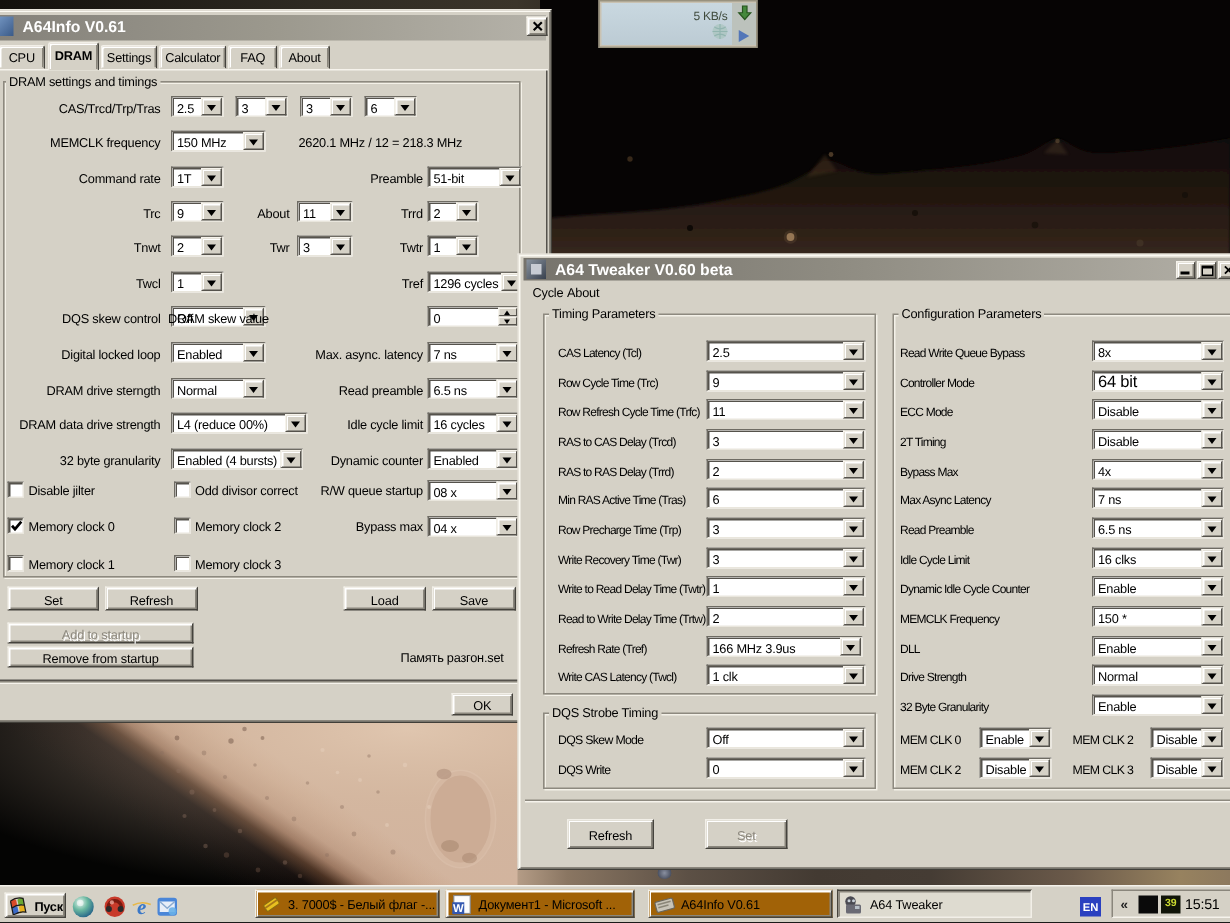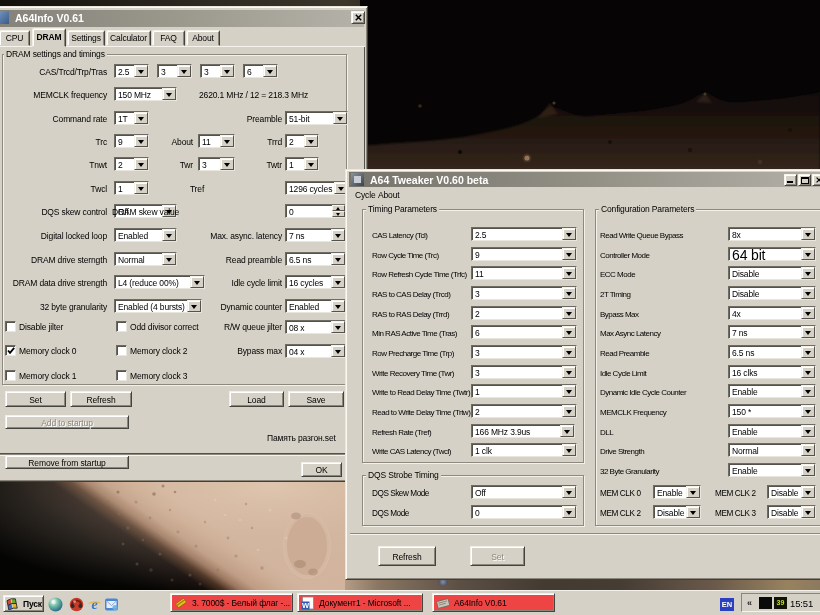--- a/index.html
+++ b/index.html
@@ -19,21 +19,21 @@
 .spin .su{top:0}.spin .sd{bottom:0}
 .spin i{position:absolute;left:50%;top:50%}
 .su i{margin:-1px 0 0 -2.5px;border:2.5px solid transparent;border-bottom:3px solid #000;border-top:none}
 .sd i{margin:-1.5px 0 0 -2.5px;border:2.5px solid transparent;border-top:3px solid #000;border-bottom:none}
 .btn{position:absolute;background:#d5d1c6;border:1px solid;border-color:#f2efe8 #45433d #45433d #f2efe8;box-shadow:inset 1px 1px 0 #fff,inset -1px -1px 0 #8a867c;text-align:center;letter-spacing:-0.1px;color:#000}
 .btn.dis{color:#8d897f;text-shadow:1px 1px 0 #fff}
 .cb{position:absolute;width:11px;height:11px;background:#fff;border:1px solid;border-color:#6e6b63 #e9e6dd #e9e6dd #6e6b63;box-shadow:inset 1px 1px 0 #55524c}
 .grp{position:absolute;border:1px solid #8d897f;box-shadow:1px 1px 0 #f4f1e8,inset 1px 1px 0 #f4f1e8}
 .gl{position:absolute;background:#d5d1c6;padding:0 2px;white-space:nowrap;letter-spacing:-0.15px}
 .tab{position:absolute;background:#d5d1c6;border:1px solid;border-color:#f2efe8 #45433d #d5d1c6 #f2efe8;border-radius:2px 2px 0 0;box-shadow:inset 1px 1px 0 #fff,inset -1px 0 0 #8a867c;text-align:center;letter-spacing:-0.15px}
-.tbtn{position:absolute;background:#ef4444;border:1px solid;border-color:#f2efe8 #45433d #45433d #f2efe8;box-shadow:inset 1px 1px 0 #fff,inset -1px -1px 0 #8a867c;overflow:hidden;white-space:nowrap}
+.tbtn{position:absolute;background:#a16207;border:1px solid;border-color:#f2efe8 #45433d #45433d #f2efe8;box-shadow:inset 1px 1px 0 #fff,inset -1px -1px 0 #8a867c;overflow:hidden;white-space:nowrap}
 .tbtn .ti{position:absolute;left:3px;top:2px;width:14px;height:14px}
 .tbtn .tx{position:absolute;left:21px;top:4px;font-size:8.5px;letter-spacing:-0.1px}
 
 </style></head><body>
 <div id="stage">
 <div class="ab" style="left:0;top:0;width:820px;height:10px;background:linear-gradient(90deg,#13100c,#2e2a22 25%,#3b352a 42%,#201c16 55%,#0a0806 68%,#23201b 85%,#3a3630 97%)"></div>
 <svg class="ab" style="left:360px;top:0;width:460px;height:178px" viewBox="0 0 460 178">
 <rect x="0" y="0" width="460" height="178" fill="#060404"></rect>
 <defs>
         <linearGradient id="terr" x1="0" y1="0" x2="0" y2="1">
@@ -118,20 +118,35 @@
 <circle cx="215" cy="20" r="1.4"></circle>
         <circle cx="240" cy="40" r="1.3"></circle>
         <circle cx="270" cy="30" r="1.5"></circle>
         <circle cx="286" cy="58" r="1.3"></circle>
 <circle cx="258" cy="70" r="1.3"></circle>
         <circle cx="225" cy="35" r="1.2"></circle>
 </g>
 </svg>
 <div class="ab" style="left:345px;top:572px;width:475px;height:20px;background:linear-gradient(90deg,#b49c86 0,#8a7662 7%,#5c5045 24%,#433a32 42%,#453c34 58%,#6b5a4a 78%,#97825f 93%,#8d795e 100%)"></div>
 <div class="ab" style="left:438px;top:578px;width:10px;height:8px;border-radius:50%;background:radial-gradient(circle,#8a90a0,#4a5060 70%,transparent 75%)"></div>
+<div class="ab" style="left:399px;top:0;width:106px;height:32px;background:#c9c2b2;border:1px solid #98927f">
+<div class="ab" style="left:1px;top:1px;width:87px;height:28px;background:linear-gradient(180deg,#c9d8e0,#bccbd4)"></div>
+<div class="ab" style="left:88px;top:1px;width:16px;height:28px;background:#bcc2bc"></div>
+<div class="lbl" style="right:19px;top:4px;font-size:8px;color:#3f4a3c">5 KB/s</div>
+<svg class="ab" style="left:91px;top:2px;width:11px;height:11px" viewBox="0 0 11 11">
+        <path d="M5.5 10 L1.5 5.5 L4 5.5 L4 1 L7 1 L7 5.5 L9.5 5.5 Z" fill="#44883c" stroke="#27551f" stroke-width="0.8"></path>
+      </svg>
+<svg class="ab" style="left:74px;top:14px;width:12px;height:12px;opacity:0.65" viewBox="0 0 12 12">
+        <circle cx="6" cy="6" r="5" fill="#a8c4bc"></circle>
+        <path d="M1 6 H11 M6 1 V11 M2.2 3 A7 7 0 0 0 9.8 3 M2.2 9 A7 7 0 0 1 9.8 9" stroke="#7aa89c" stroke-width="0.8" fill="none"></path>
+      </svg>
+<svg class="ab" style="left:91px;top:18px;width:10px;height:10px" viewBox="0 0 10 10">
+        <path d="M1.5 1 L8.5 5 L1.5 9 Z" fill="#5276b8"></path>
+      </svg>
+</div>
 <div class="win" style="left:-10px;top:6px;width:378px;height:476px;z-index:10">
 <div class="tbar" style="top:3px;height:17px;background:linear-gradient(90deg,#84817a,#9b988d 50%,#b5b2a9)">
         <div class="ab" style="left:2px;top:1px;width:13px;height:13px;background:linear-gradient(135deg,#7a9cc8,#3a5a88)"></div>
         <div class="tt" style="left:21px">A64Info V0.61</div>
       </div>
 <div class="wbtn" style="left:360px;top:4px;width:14px;height:13px">
         <svg viewBox="0 0 10 10" style="position:absolute;left:2px;top:1px;width:9px;height:9px">
           <path d="M2 2 L8 8 M8 2 L2 8" stroke="#000" stroke-width="1.6"></path>
         </svg>
       </div>
@@ -290,21 +305,21 @@
       </div>
 <div class="ab" style="left:0;top:0;z-index:4">
         <div class="combo" style="left:123px;top:174px;width:35px;height:14px">
           <span class="cv" style="font-size:8.5px;line-height:12px">1</span>
           <span class="car" style="width:14px">
             <i></i>
           </span>
         </div>
       </div>
 <div class="ab" style="left:0;top:0;z-index:4">
-        <div class="lbl " style="left:121px;top:177px;width:170px;text-align:center;font-size:8.5px;color:#000">Tref</div>
+        <div class="lbl " style="left:121px;top:177px;width:170px;text-align:right;font-size:8.5px;color:#000">Tref</div>
       </div>
 <div class="ab" style="left:0;top:0;z-index:4">
         <div class="combo" style="left:294px;top:174px;width:64px;height:14px">
           <span class="cv" style="font-size:8.5px;line-height:12px">1296 cycles</span>
           <span class="car" style="width:14px">
             <i></i>
           </span>
         </div>
       </div>
 <div class="ab" style="left:0;top:0;z-index:4">
@@ -428,21 +443,21 @@
 <div class="ab" style="left:0;top:0;z-index:4">
         <div class="lbl " style="left:28px;top:315px;font-size:8.5px;color:#000">Disable jilter</div>
       </div>
 <div class="ab" style="left:0;top:0;z-index:4">
         <div class="cb" style="left:125px;top:314px"></div>
       </div>
 <div class="ab" style="left:0;top:0;z-index:4">
         <div class="lbl " style="left:139px;top:315px;font-size:8.5px;color:#000">Odd divisor correct</div>
       </div>
 <div class="ab" style="left:0;top:0;z-index:4">
-        <div class="lbl " style="left:121px;top:315px;width:170px;text-align:right;font-size:8.5px;color:#000">R/W queue jilter</div>
+        <div class="lbl " style="left:121px;top:315px;width:170px;text-align:right;font-size:8.5px;color:#000">R/W queue startup</div>
       </div>
 <div class="ab" style="left:0;top:0;z-index:4">
         <div class="combo" style="left:294px;top:313px;width:61px;height:14px">
           <span class="cv" style="font-size:8.5px;line-height:12px">08 x</span>
           <span class="car" style="width:14px">
             <i></i>
           </span>
         </div>
       </div>
 <div class="ab" style="left:0;top:0;z-index:4">
@@ -493,21 +508,21 @@
 <div class="ab" style="left:0;top:0;z-index:4">
         <div class="btn " style="left:238px;top:384px;width:55px;height:16px;font-size:8.5px;line-height:16px">Load</div>
       </div>
 <div class="ab" style="left:0;top:0;z-index:4">
         <div class="btn " style="left:297px;top:384px;width:56px;height:16px;font-size:8.5px;line-height:16px">Save</div>
       </div>
 <div class="ab" style="left:0;top:0;z-index:4">
         <div class="btn dis " style="left:14px;top:408px;width:124px;height:14px;font-size:8.5px;line-height:14px">Add to startup</div>
       </div>
 <div class="ab" style="left:0;top:0;z-index:4">
-        <div class="btn " style="left:14px;top:448px;width:124px;height:14px;font-size:8.5px;line-height:14px">Remove from startup</div>
+        <div class="btn " style="left:14px;top:424px;width:124px;height:14px;font-size:8.5px;line-height:14px">Remove from startup</div>
       </div>
 <div class="ab" style="left:0;top:0;z-index:4">
         <div class="lbl " style="left:276px;top:426px;font-size:8.5px;color:#000">Память разгон.set</div>
       </div>
 <div class="ab" style="left:2px;top:447px;width:372px;height:1px;background:#8d897f;box-shadow:0 1px 0 #f6f3ec;z-index:5"></div>
 <div class="btn zz" style="left:310px;top:455px;width:41px;height:15px;font-size:8.5px;line-height:15px">OK</div>
 </div>
 <div class="win" style="left:345px;top:169px;width:481px;height:411px;z-index:20">
 <div class="tbar" style="top:2px;height:15px;background:linear-gradient(90deg,#76736c,#8f8c82 45%,#b2afa6)">
         <div class="ab" style="left:2px;top:1px;width:13px;height:13px;background:linear-gradient(135deg,#8a94a0,#39414e)">
@@ -616,39 +631,39 @@
       </div>
 <div class="grp" style="left:16px;top:305px;width:222px;height:51px"></div>
 <div class="gl" style="left:20px;top:300px;font-size:8.5px">DQS Strobe Timing</div>
 <div class="lbl " style="left:26px;top:318px;font-size:8.2px;color:#000;letter-spacing:-0.45px">DQS Skew Mode</div>
 <div class="combo" style="left:125px;top:315px;width:106px;height:14px">
         <span class="cv" style="font-size:8.5px;line-height:12px">Off</span>
         <span class="car" style="width:14px">
           <i></i>
         </span>
       </div>
-<div class="lbl " style="left:26px;top:338px;font-size:8.2px;color:#000;letter-spacing:-0.45px">DQS Mode</div>
+<div class="lbl " style="left:26px;top:338px;font-size:8.2px;color:#000;letter-spacing:-0.45px">DQS Write</div>
 <div class="combo" style="left:125px;top:335px;width:106px;height:14px">
         <span class="cv" style="font-size:8.5px;line-height:12px">0</span>
         <span class="car" style="width:14px">
           <i></i>
         </span>
       </div>
 <div class="grp" style="left:249px;top:39px;width:227px;height:317px"></div>
 <div class="gl" style="left:253px;top:34px;font-size:8.5px">Configuration Parameters</div>
 <div class="lbl " style="left:254px;top:60px;font-size:8px;color:#000;letter-spacing:-0.5px">Read Write Queue Bypass</div>
 <div class="combo" style="left:382px;top:57px;width:88px;height:14px">
         <span class="cv" style="font-size:8.5px;line-height:12px">8x</span>
         <span class="car" style="width:14px">
           <i></i>
         </span>
       </div>
 <div class="lbl " style="left:254px;top:80px;font-size:8px;color:#000;letter-spacing:-0.5px">Controller Mode</div>
 <div class="combo" style="left:382px;top:77px;width:88px;height:14px">
-        <span class="cv" style="font-size:14px;line-height:12px">64 bit</span>
+        <span class="cv" style="font-size:11px;line-height:12px">64 bit</span>
         <span class="car" style="width:14px">
           <i></i>
         </span>
       </div>
 <div class="lbl " style="left:254px;top:99px;font-size:8px;color:#000;letter-spacing:-0.5px">ECC Mode</div>
 <div class="combo" style="left:382px;top:96px;width:88px;height:14px">
         <span class="cv" style="font-size:8.5px;line-height:12px">Disable</span>
         <span class="car" style="width:14px">
           <i></i>
         </span>
@@ -815,20 +830,30 @@
 <div class="tbtn" style="left:432px;top:3px;width:123px;height:19px;">
         <span class="ti"><svg viewBox="0 0 14 14" width="14" height="14">
             <g transform="rotate(-15 7 7)">
               <rect x="1" y="4" width="12" height="7" rx="1" fill="#c8c4b8" stroke="#6a665c" stroke-width="0.8"></rect>
               <rect x="2.5" y="5.5" width="9" height="1" fill="#8a8678"></rect>
               <rect x="2.5" y="7.5" width="7" height="1" fill="#8a8678"></rect>
             </g>
           </svg></span>
         <span class="tx">A64Info V0.61</span>
       </div>
+<div class="tbtn" style="left:558px;top:3px;width:130px;height:19px;background:#dedbd0;border-color:#45433d #f2efe8 #f2efe8 #45433d;box-shadow:inset 1px 1px 0 #8a867c">
+        <span class="ti"><svg viewBox="0 0 14 14" width="14" height="14">
+            <circle cx="5" cy="5" r="3.5" fill="#4a4a52"></circle>
+            <rect x="2" y="7" width="10" height="6" rx="1" fill="#6a6a74"></rect>
+            <circle cx="4" cy="4.5" r="1" fill="#c8d0d8"></circle>
+            <circle cx="7" cy="4.5" r="1" fill="#c8d0d8"></circle>
+            <rect x="8" y="8" width="3" height="2" fill="#b8c0c8"></rect>
+          </svg></span>
+        <span class="tx">A64 Tweaker</span>
+      </div>
 <div class="ab" style="left:720px;top:8px;width:14px;height:13px;background:#2a40c0;color:#fff;font-size:7.5px;font-weight:bold;text-align:center;line-height:13px">EN</div>
 <div class="ab" style="left:741px;top:3px;width:81px;height:19px;border:1px solid;border-color:#8a867c #f6f3ec #f6f3ec #8a867c">
         <span class="lbl" style="left:5px;top:4px;font-size:9px;font-weight:bold;color:#222">«</span>
         <span class="ab" style="left:17px;top:3px;width:13px;height:12px;background:#0a0a0a"></span>
         <span class="ab" style="left:32px;top:3px;width:13px;height:12px;background:#101408;color:#cada30;font-size:7px;font-weight:bold;text-align:center;line-height:12px">39</span>
         <span class="lbl" style="left:48px;top:4px;font-size:9.5px;color:#000">15:51</span>
       </div>
 </div>
 </div>
 </body></html>

